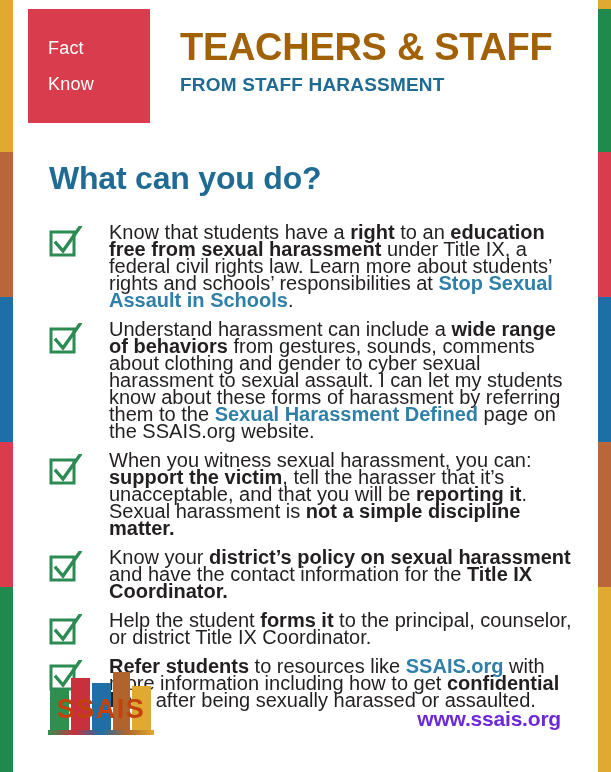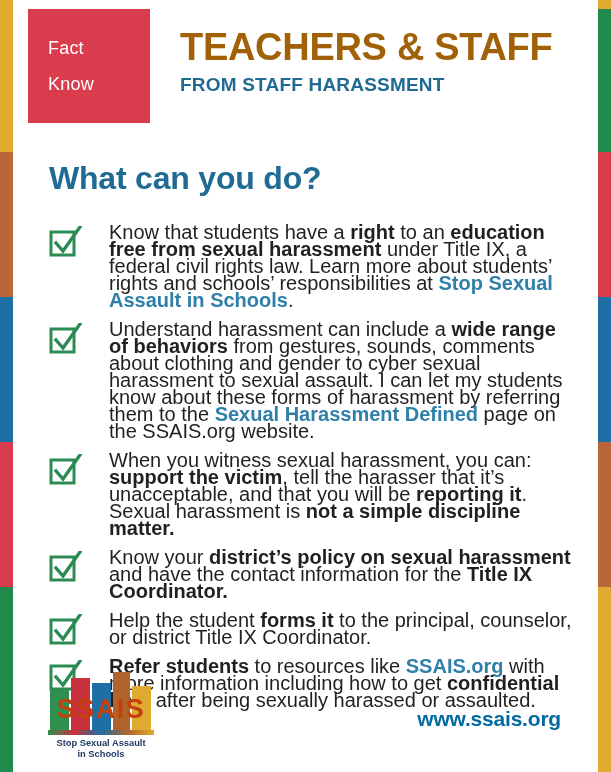--- a/index.html
+++ b/index.html
@@ -187,21 +187,21 @@
     color: #1f3b63;
     font-size: 9.3px;
     font-weight: bold;
     line-height: 11px;
   }
 
   .website {
     position: absolute;
     right: 37px;
     top: 707px;
-    color: #0369a1;
+    color: #6d28d9;
     font-size: 21px;
     font-weight: bold;
     letter-spacing: -0.2px;
   }
 </style>
 </head>
 <body>
 
 <div class="page">
 
@@ -293,22 +293,18 @@
     <div class="logo">
       <div class="logo-books" id="logo-books">
           <div class="book" style="background: rgb(47, 143, 78); left: 4px; width: 19px; height: 40px;"></div>
           <div class="book" style="background: rgb(200, 49, 60); left: 25px; width: 19px; height: 52px;"></div>
           <div class="book" style="background: rgb(29, 111, 165); left: 46px; width: 19px; height: 47px;"></div>
           <div class="book" style="background: rgb(176, 100, 44); left: 67px; width: 17px; height: 58px;"></div>
           <div class="book" style="background: rgb(224, 169, 47); left: 86px; width: 19px; height: 44px;"></div>
         </div>
       <div class="logo-shelf"></div>
       <div class="logo-word">SSAIS</div>
-      <div class="logo-tagline">
-        <div>Stop Sexual Assault</div>
-        <div>in Schools</div>
-      </div>
     </div>
 
     <div class="website">www.ssais.org</div>
 
   </div>
 </div>
 
 </body></html>

